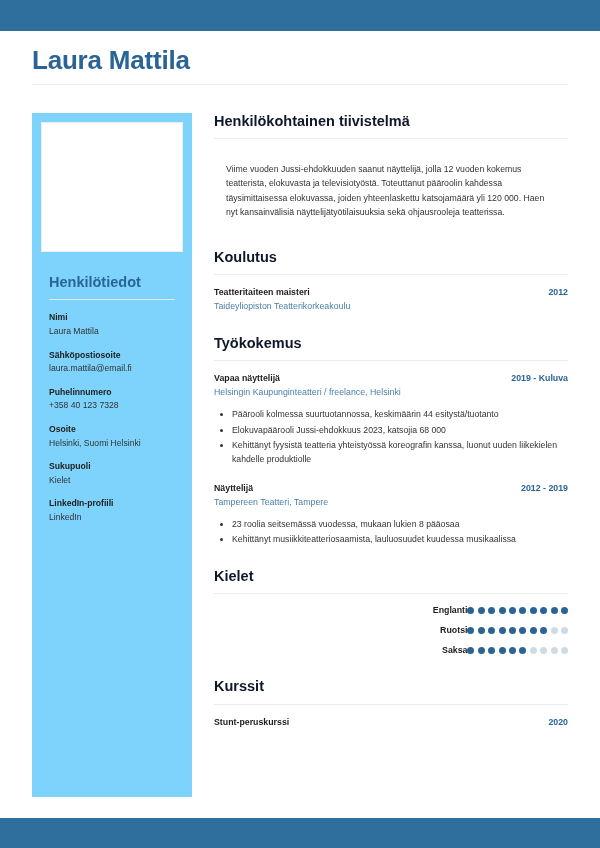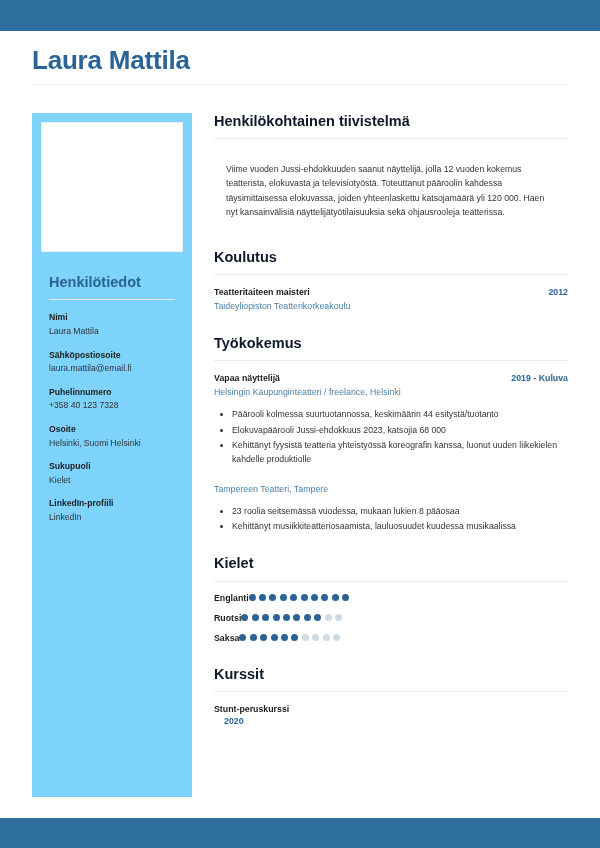--- a/index.html
+++ b/index.html
@@ -191,21 +191,21 @@
     margin-bottom: 1px;
   }
   .entry-spacer {
     height: 14px;
   }
 
   
   .lang-row {
     display: flex;
     align-items: center;
-    justify-content: flex-start;
+    justify-content: flex-end;
     margin-bottom: 10px;
   }
   .lang-name {
     font-size: 8.8px;
     font-weight: bold;
     color: #1d1d1d;
   }
   .dots {
     display: flex;
     gap: 3.4px;
@@ -218,21 +218,20 @@
   }
   .dot.on {
     background: #2a6496;
   }
 
   
   .course-row {
     display: flex;
     justify-content: space-between;
     align-items: baseline;
-    flex-direction: column;
   }
   .sec-gap { height: 18px; }
   .sec-gap-sm { height: 13px; }
 </style>
 </head>
 <body>
 
 <div class="page">
 
   <div class="bar-top"></div>
@@ -319,20 +318,24 @@
             <ul class="entry-list">
               <li>Päärooli kolmessa suurtuotannossa, keskimäärin 44 esitystä/tuotanto</li>
               <li>Elokuvapäärooli Jussi-ehdokkuus 2023, katsojia 68 000</li>
               <li>Kehittänyt fyysistä teatteria yhteistyössä koreografin kanssa, luonut uuden liikekielen kahdelle produktiolle</li>
             </ul>
           </div>
 
           <div class="entry-spacer"></div>
 
           <div class="entry">
+            <div class="entry-head">
+              <span class="entry-title">Näyttelijä</span>
+              <span class="entry-date">2012 - 2019</span>
+            </div>
             <div class="entry-sub">Tampereen Teatteri, Tampere</div>
             <ul class="entry-list">
               <li>23 roolia seitsemässä vuodessa, mukaan lukien 8 pääosaa</li>
               <li>Kehittänyt musiikkiteatteriosaamista, lauluosuudet kuudessa musikaalissa</li>
             </ul>
           </div>
 
         </div>
       </section>
 

